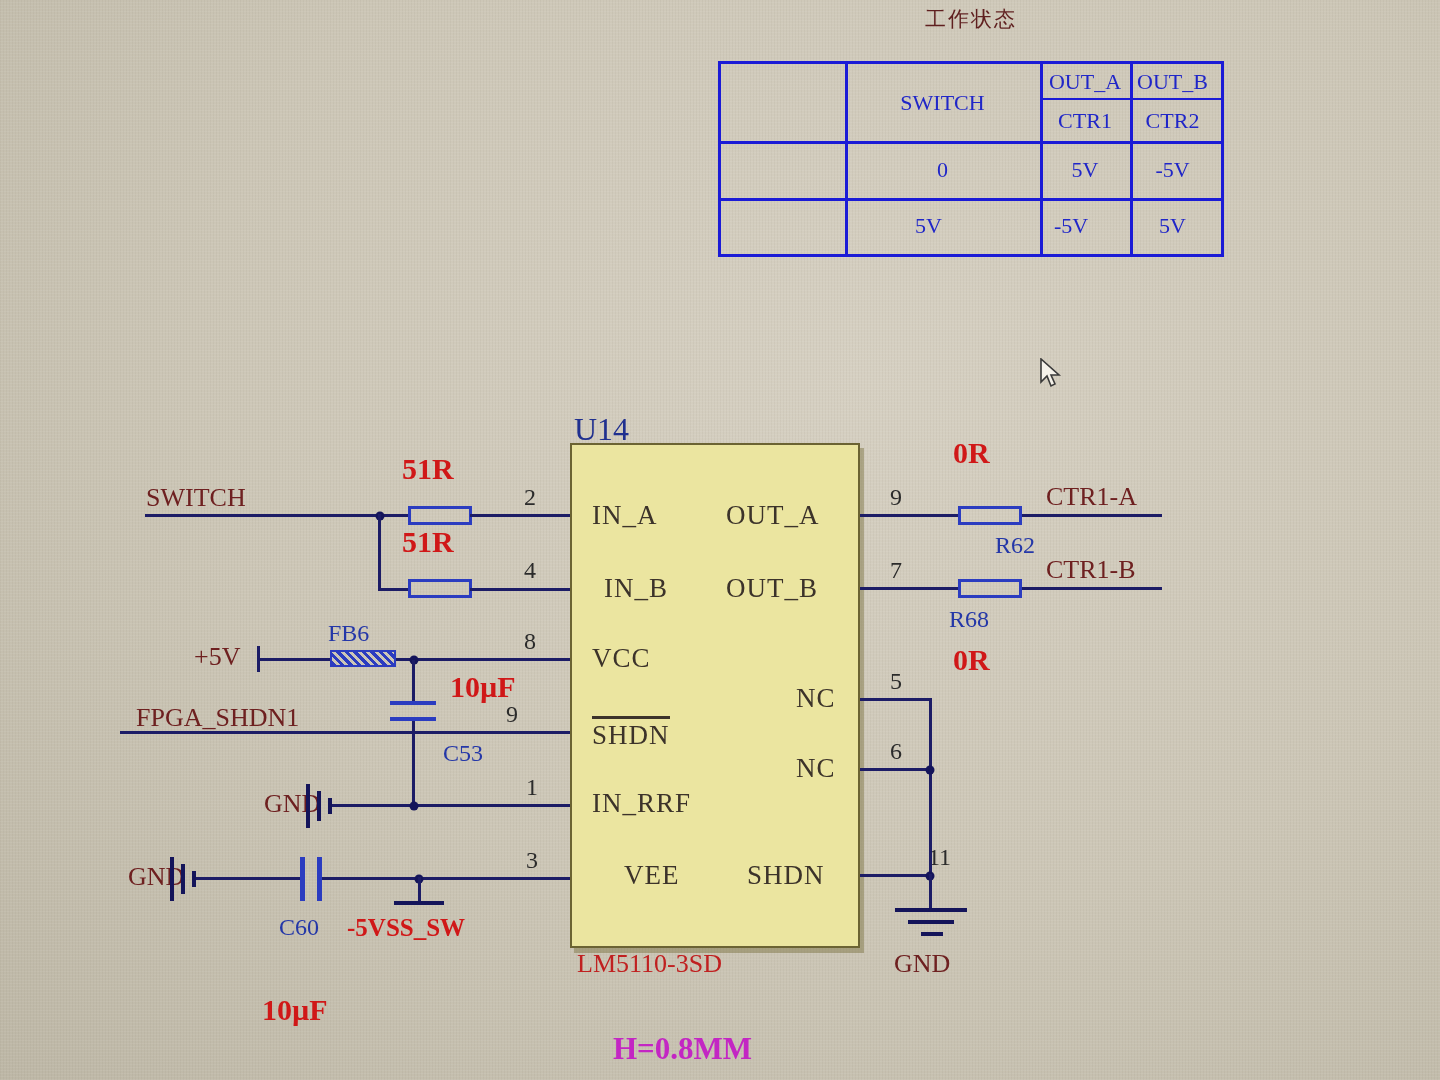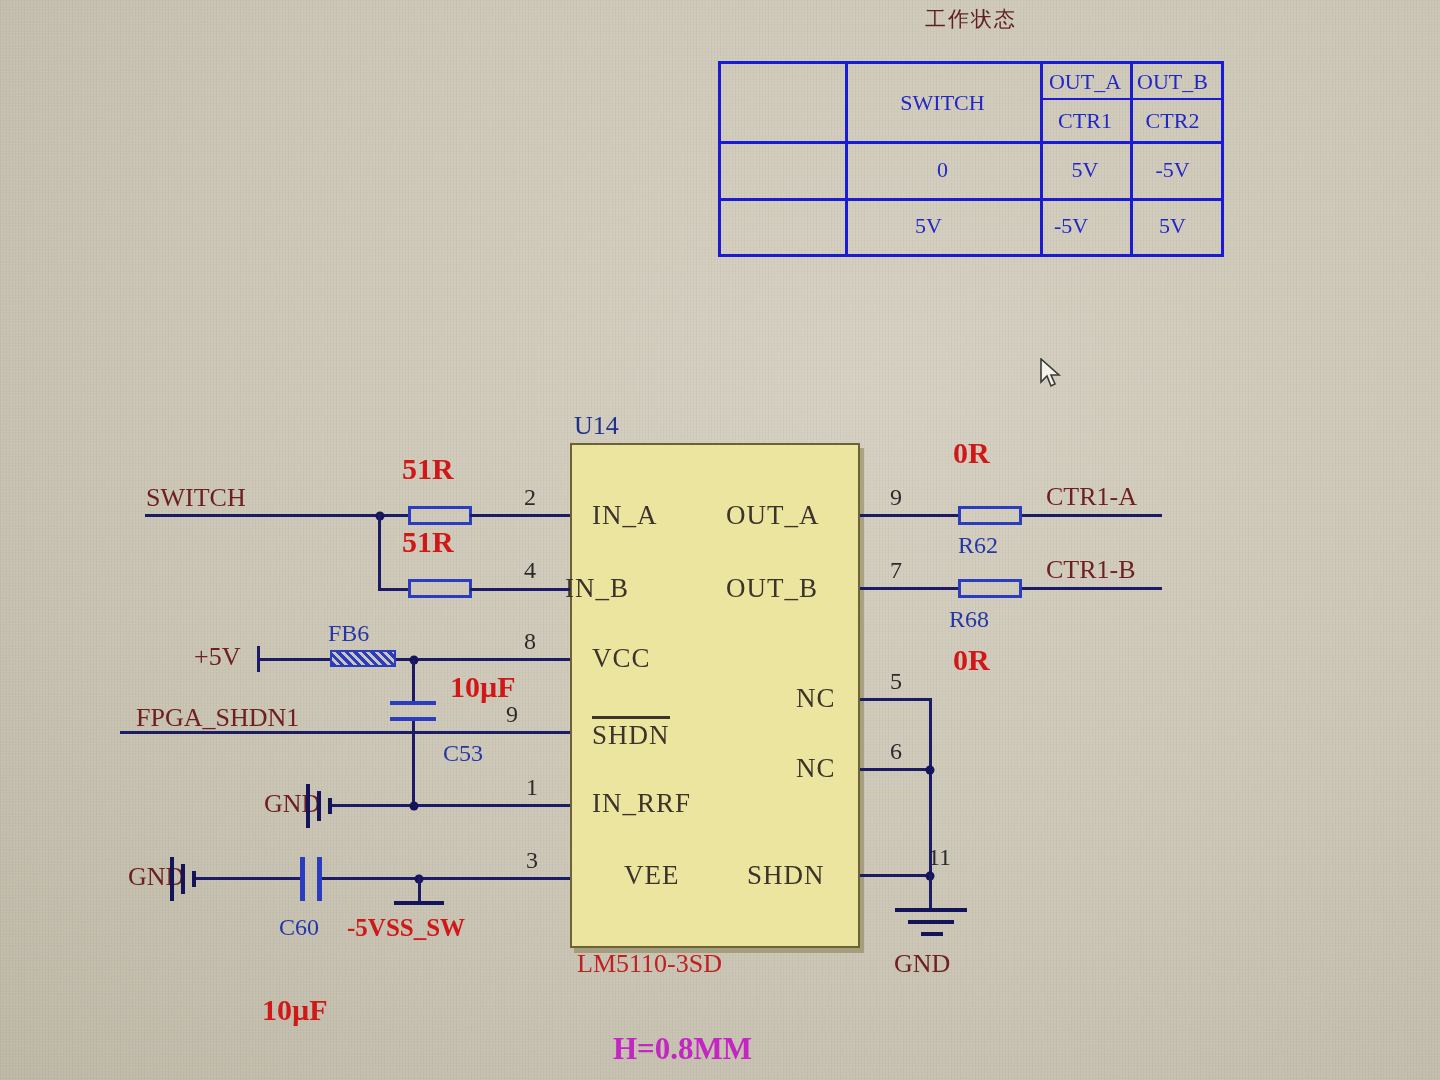--- a/index.html
+++ b/index.html
@@ -62,27 +62,27 @@
     <div class="tcell" style="left:124px;top:77px;width:195px;height:57px">0</div>
     <div class="tcell" style="left:319px;top:77px;width:90px;height:57px">5V</div>
     <div class="tcell" style="left:409px;top:77px;width:85px;height:57px">-5V</div>
 
     <div class="tcell" style="left:110px;top:134px;width:195px;height:56px">5V</div>
     <div class="tcell" style="left:305px;top:134px;width:90px;height:56px">-5V</div>
     <div class="tcell" style="left:409px;top:134px;width:85px;height:56px">5V</div>
   </div>
 
   <div class="chip"></div>
-  <span class="lbl" style="left:574px;top:412px;color:#20308f;font-size:26px">U14</span>
+  <span class="lbl" style="left:574px;top:412px;color:#20308f;font-size:32px">U14</span>
   <span class="lbl" style="left:577px;top:950px;color:#c02020;font-size:26px">LM5110-3SD</span>
   <span class="lbl magenta" style="left:613px;top:1032px">H=0.8MM</span>
 
   <span class="pinname" style="left:592px;top:500px">IN_A</span>
   <span class="pinname" style="left:726px;top:500px">OUT_A</span>
-  <span class="pinname" style="left:565px;top:573px">IN_B</span>
+  <span class="pinname" style="left:604px;top:573px">IN_B</span>
   <span class="pinname" style="left:726px;top:573px">OUT_B</span>
   <span class="pinname" style="left:592px;top:643px">VCC</span>
   <span class="pinname overline" style="left:592px;top:716px">SHDN</span>
   <span class="pinname" style="left:796px;top:683px">NC</span>
   <span class="pinname" style="left:796px;top:753px">NC</span>
   <span class="pinname" style="left:592px;top:788px">IN_RRF</span>
   <span class="pinname" style="left:624px;top:860px">VEE</span>
   <span class="pinname" style="left:747px;top:860px">SHDN</span>
 
   <span class="pinnum" style="left:524px;top:484px">2</span>
@@ -153,21 +153,21 @@
   <div class="wire v" style="left:418px;top:877px;height:26px"></div>
   <div class="gbar" style="left:394px;top:901px;width:50px"></div>
   <span class="lbl des" style="left:279px;top:914px">C60</span>
   <span class="lbl val" style="left:347px;top:914px;font-size:25px">-5VSS_SW</span>
   <span class="lbl val" style="left:262px;top:993px">10µF</span>
 
   <div class="wire h" style="left:860px;top:514px;width:98px"></div>
   <div class="res" style="left:958px;top:506px"></div>
   <div class="wire h" style="left:1022px;top:514px;width:140px"></div>
   <span class="lbl val" style="left:953px;top:436px">0R</span>
-  <span class="lbl des" style="left:958px;top:532px">R62</span>
+  <span class="lbl des" style="left:995px;top:532px">R62</span>
   <span class="lbl net" style="left:1046px;top:483px">CTR1-A</span>
 
   <div class="wire h" style="left:860px;top:587px;width:98px"></div>
   <div class="res" style="left:958px;top:579px"></div>
   <div class="wire h" style="left:1022px;top:587px;width:140px"></div>
   <span class="lbl des" style="left:949px;top:606px">R68</span>
   <span class="lbl val" style="left:953px;top:643px">0R</span>
   <span class="lbl net" style="left:1046px;top:556px">CTR1-B</span>
 
   <div class="wire h" style="left:860px;top:698px;width:72px"></div>

